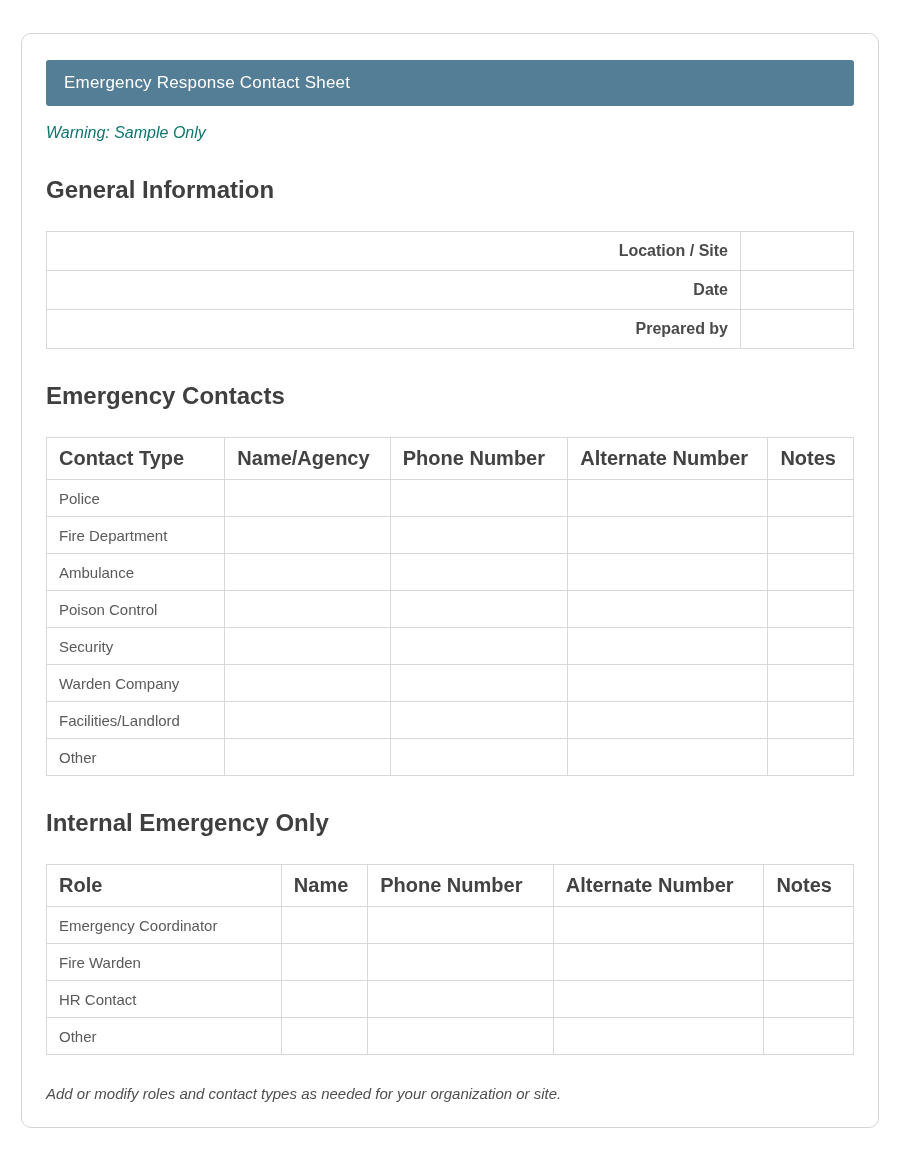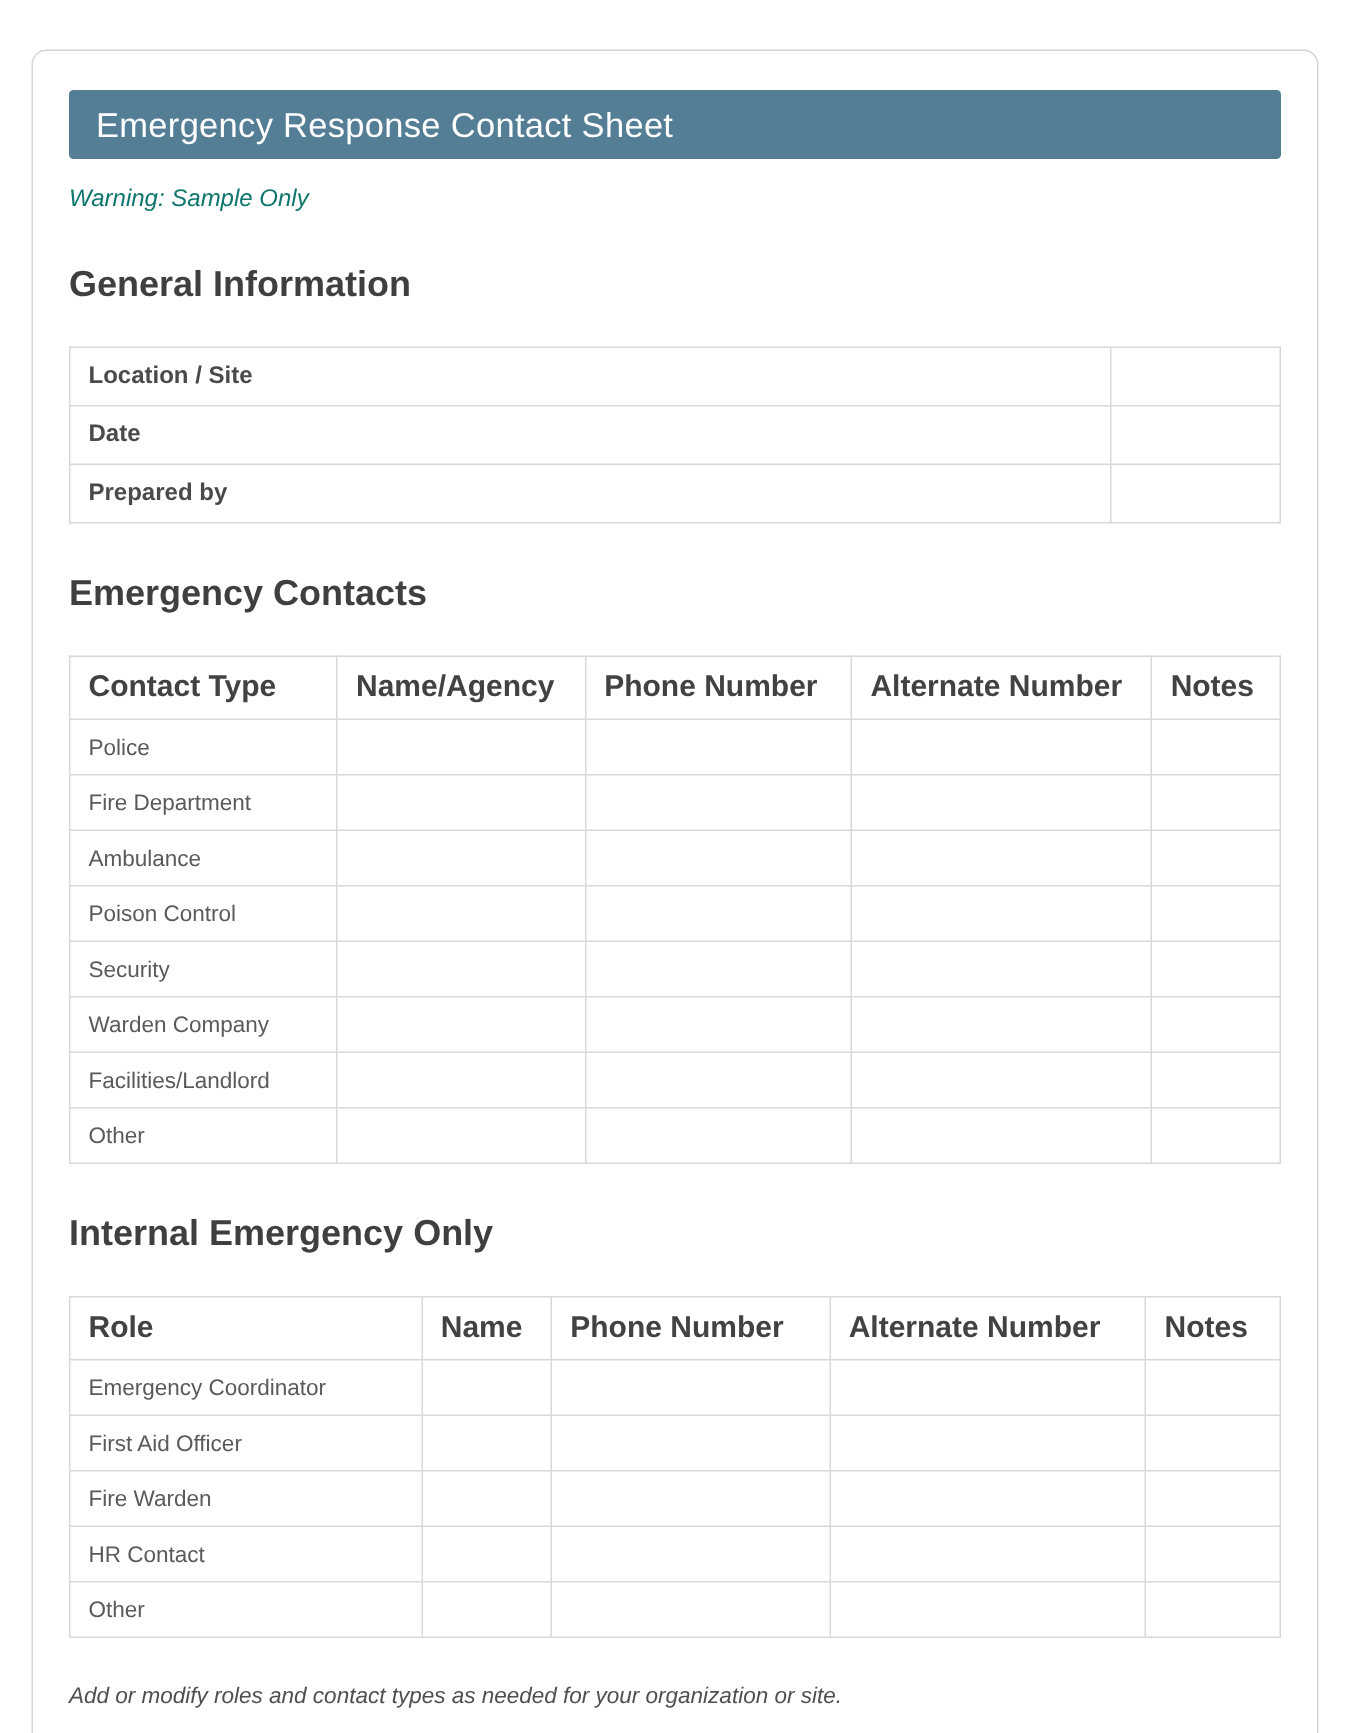--- a/index.html
+++ b/index.html
@@ -23,21 +23,21 @@
   .title-bar {
     height: 46px;
     border-radius: 3px;
     display: flex;
     align-items: center;
     padding: 0 18px;
   }
   .title-bar h1 {
     margin: 0;
     color: #ffffff;
-    font-size: 23px;
+    font-size: 17px;
     font-weight: 400;
     letter-spacing: 0.2px;
   }
   .warning {
     margin-top: 17px;
     font-style: italic;
     font-size: 16px;
     line-height: 20px;
   }
   h2.section-heading {
@@ -71,20 +71,21 @@
     color: #5a5a5a;
     height: 37px;
   }
   
   .general-table { margin-top: 27px; }
   .general-table td { height: 39px; padding: 10px 12px; }
   .general-table td.label-cell {
     font-weight: 700;
     color: #4a4a4a;
     font-size: 16px;
+    text-align: right;
   }
   .general-table td:nth-child(1) { width: 86%; }
   .general-table td:nth-child(2) { width: 14%; }
   
   .contacts-table th:nth-child(1), .contacts-table td:nth-child(1) { width: 22.1%; }
   .contacts-table th:nth-child(2), .contacts-table td:nth-child(2) { width: 20.5%; }
   .contacts-table th:nth-child(3), .contacts-table td:nth-child(3) { width: 22.0%; }
   .contacts-table th:nth-child(4), .contacts-table td:nth-child(4) { width: 24.8%; }
   .contacts-table th:nth-child(5), .contacts-table td:nth-child(5) { width: 10.6%; }
   
@@ -214,27 +215,20 @@
       </thead>
     <tbody>
         <tr>
           <td class="label-cell">Emergency Coordinator</td>
           <td></td>
           <td></td>
           <td></td>
           <td></td>
         </tr>
         <tr>
-          <td class="label-cell">First Aid Officer</td>
-          <td></td>
-          <td></td>
-          <td></td>
-          <td></td>
-        </tr>
-        <tr>
           <td class="label-cell">Fire Warden</td>
           <td></td>
           <td></td>
           <td></td>
           <td></td>
         </tr>
         <tr>
           <td class="label-cell">HR Contact</td>
           <td></td>
           <td></td>

